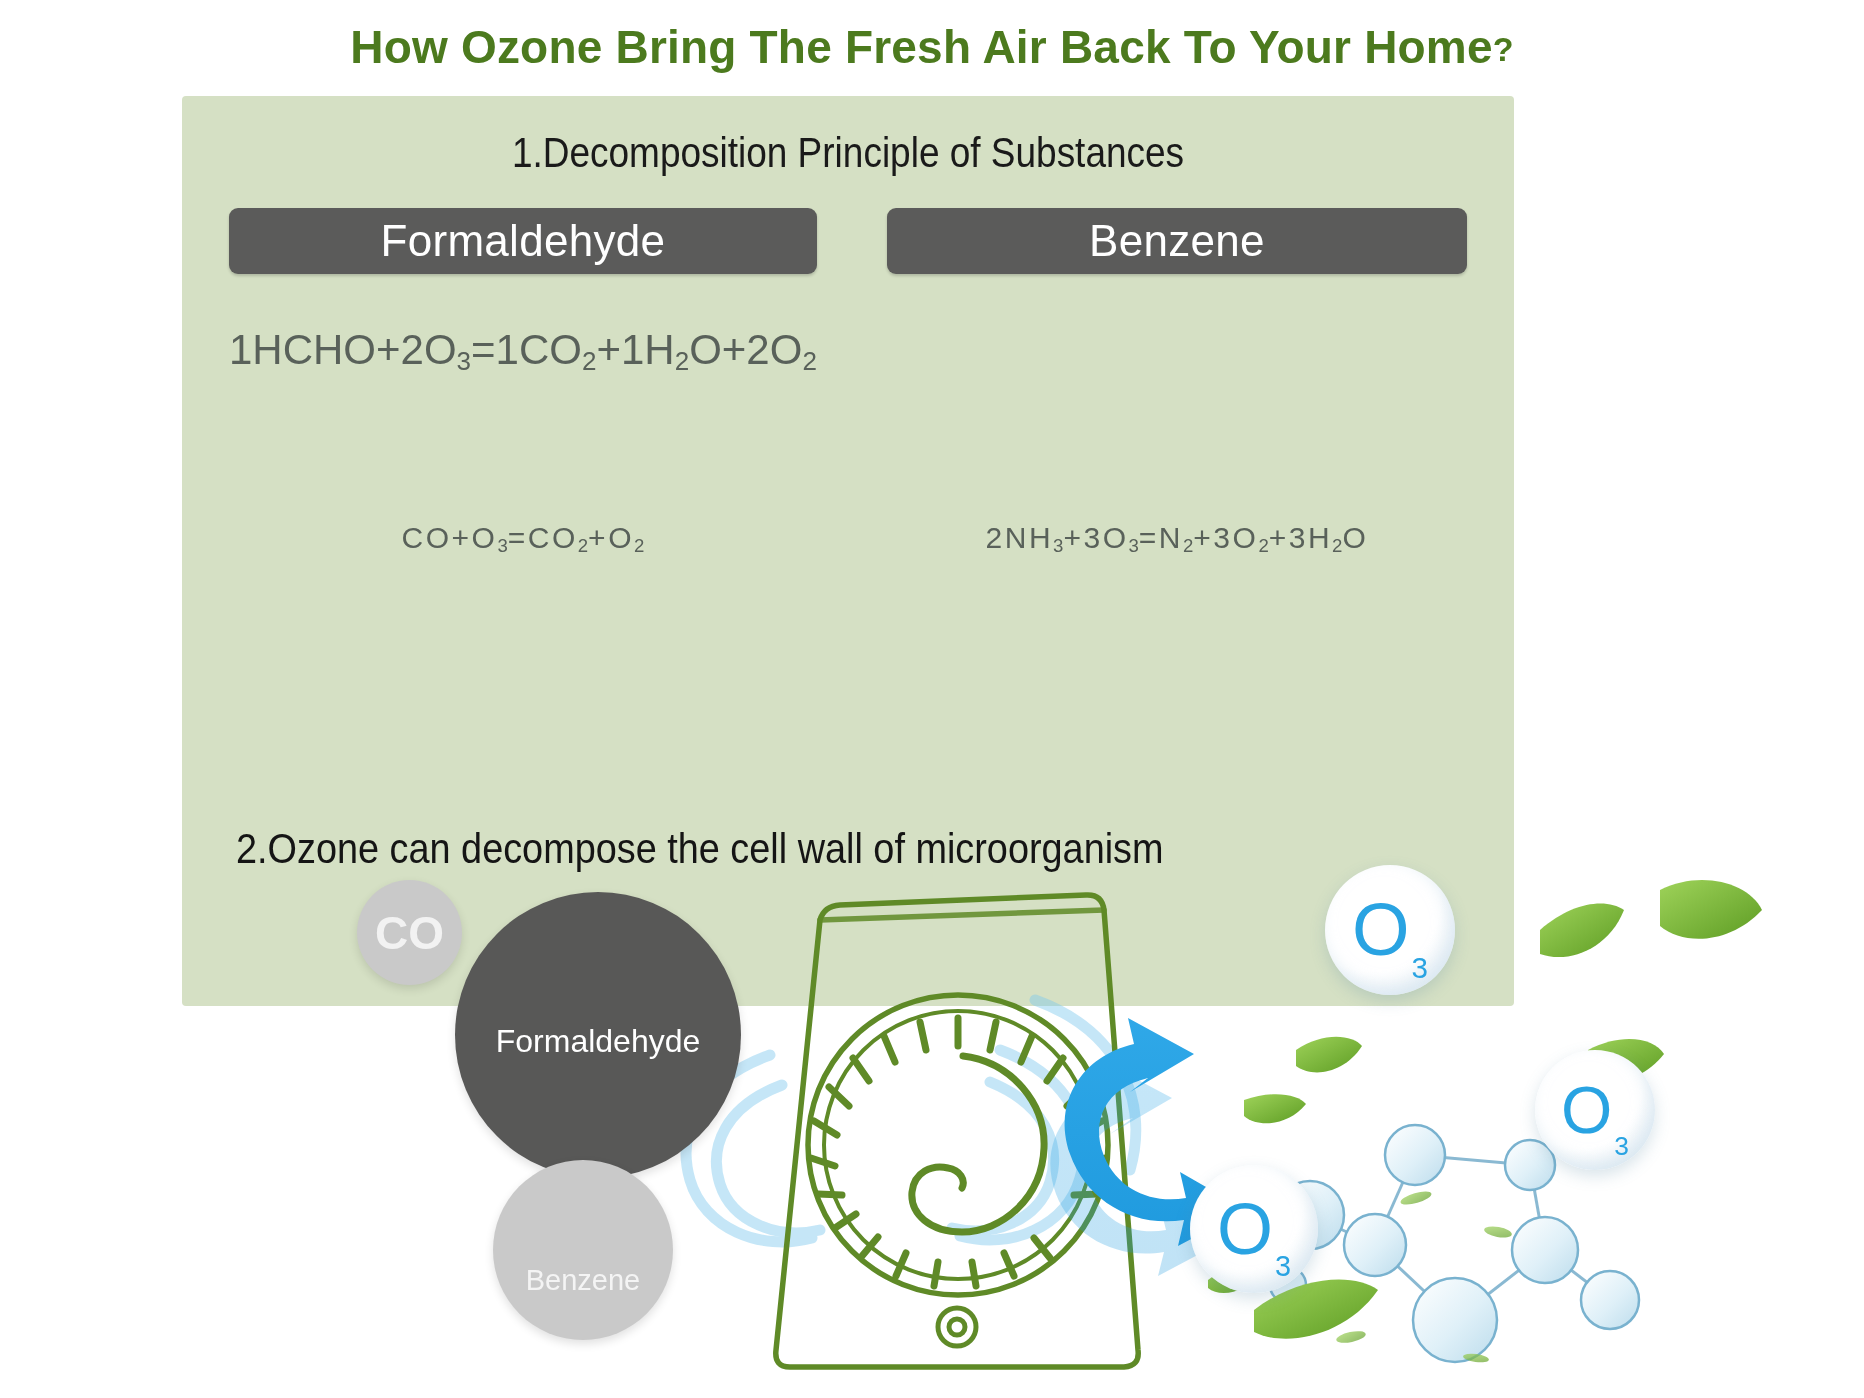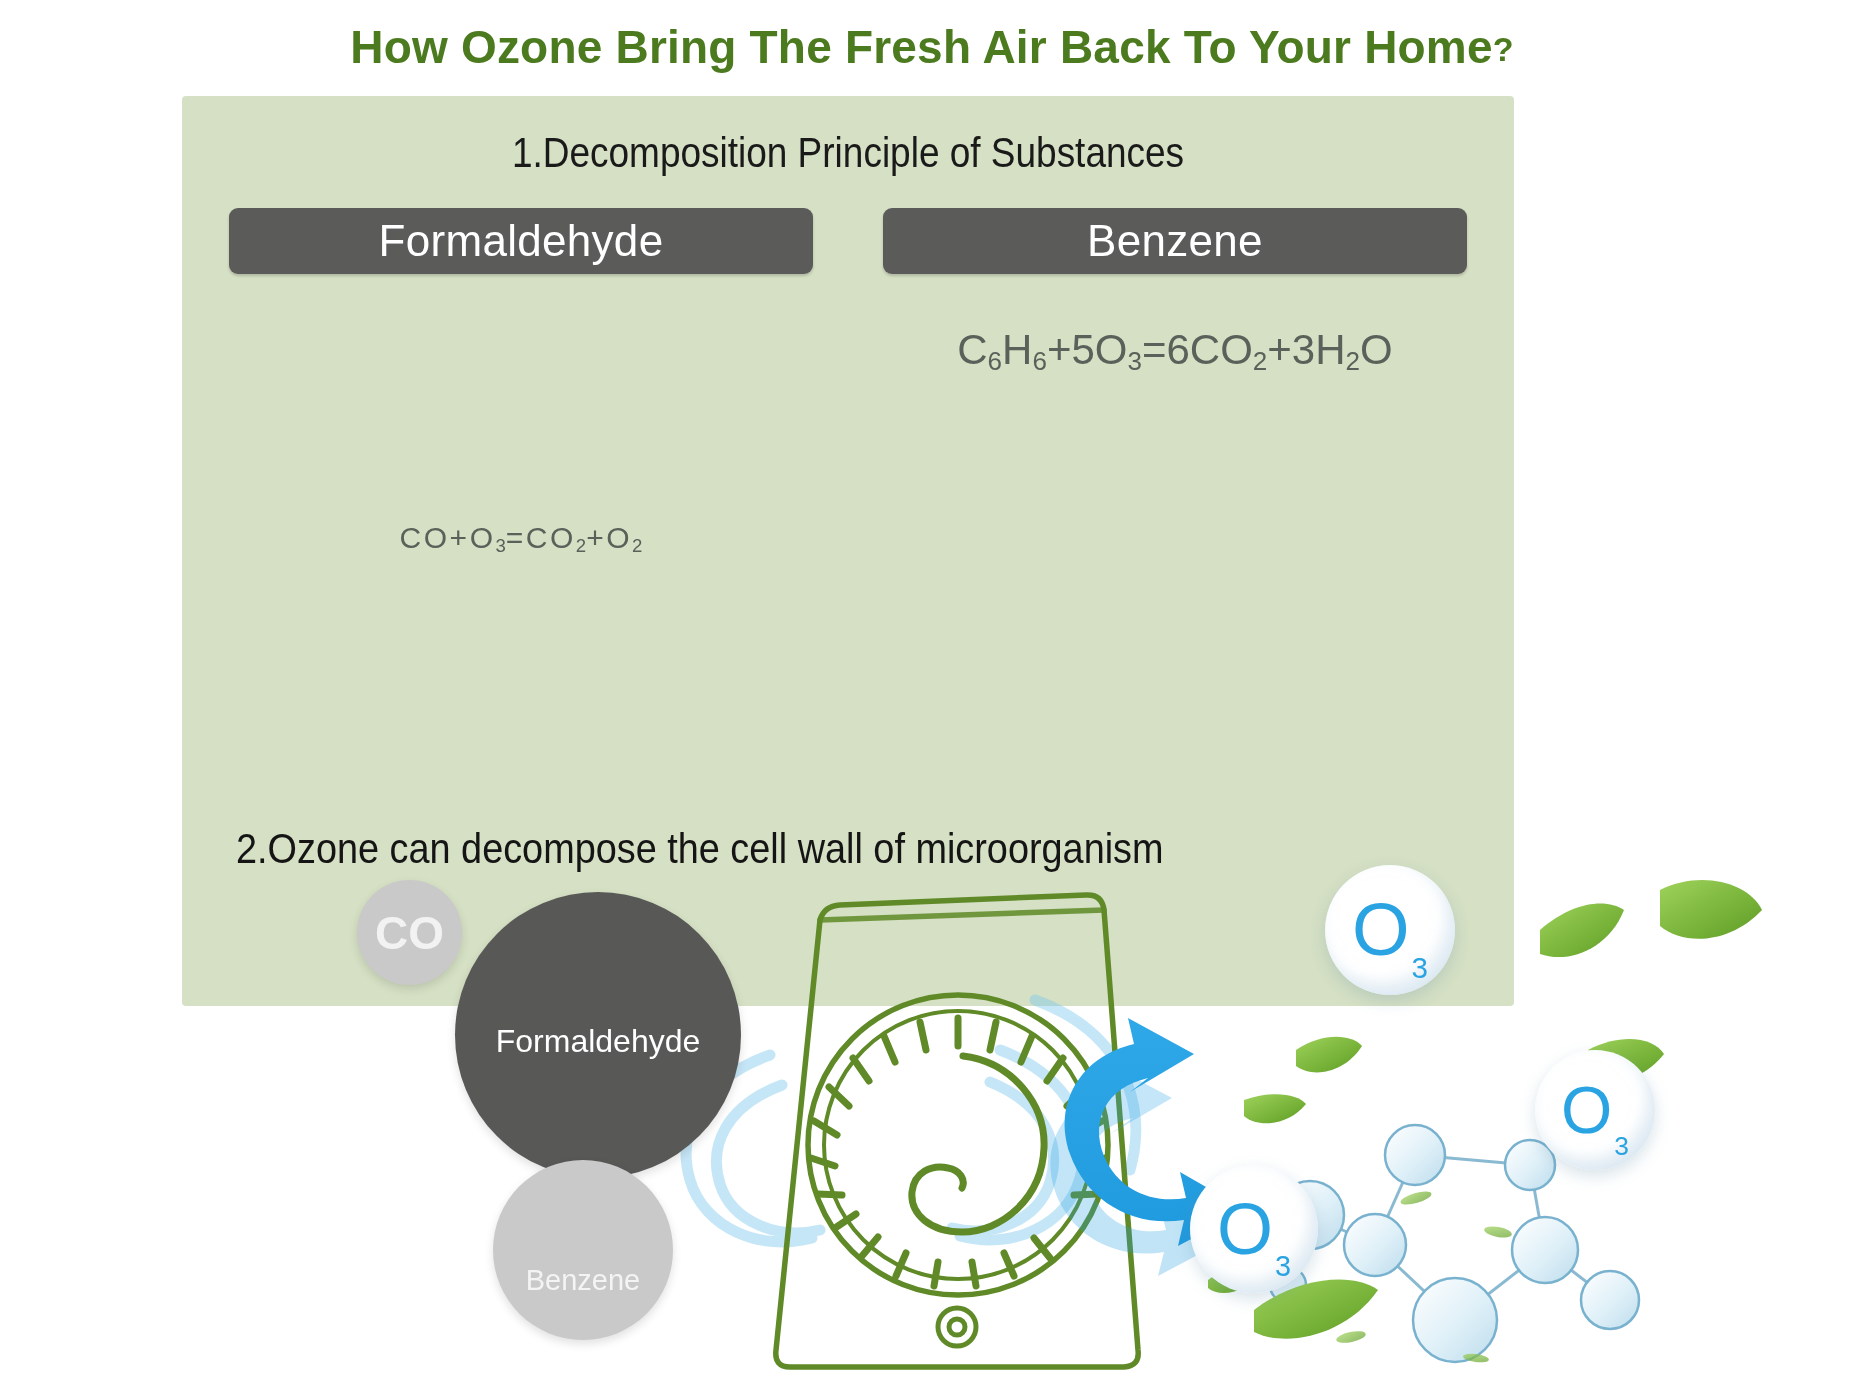--- a/index.html
+++ b/index.html
@@ -197,38 +197,41 @@
 <div class="green-panel">
 
   <div class="section1-title">1.Decomposition Principle of  Substances</div>
 
   <div class="cards">
 
     <div class="card">
       <div class="card-bar">
         <span>Formaldehyde</span>
       </div>
+      <div class="card-eq">
+        <span>1HCHO+2O</span><sub>3</sub><span>=1CO</span><sub>2</sub><span>+1H</span><sub>2</sub><span>O+2O</span><sub>2</sub>
+      </div>
     </div>
 
     <div class="card">
       <div class="card-bar">
         <span>Benzene</span>
       </div>
-      <div class="card-eq">
-        <span>C</span><sub>6</sub><span>H</span><sub>6</sub><span>+5O</span><sub>3</sub><span>=6CO</span><sub>2</sub><span>+3H</span><sub>2</sub><span>O</span>
-      </div>
     </div>
 
     <div class="card">
       <div class="card-eq spaced">
         <span>CO+O</span><sub>3</sub><span>=CO</span><sub>2</sub><span>+O</span><sub>2</sub>
       </div>
     </div>
 
     <div class="card">
+      <div class="card-eq spaced">
+        <span>2NH</span><sub>3</sub><span>+3O</span><sub>3</sub><span>=N</span><sub>2</sub><span>+3O</span><sub>2</sub><span>+3H</span><sub>2</sub><span>O</span>
+      </div>
     </div>
 
   </div>
 </div>
 
 <div class="section2-title">2.Ozone can decompose the cell wall of microorganism</div>
 
 <div class="illustration">
 
   <svg class="layer" viewBox="0 0 1864 518">

